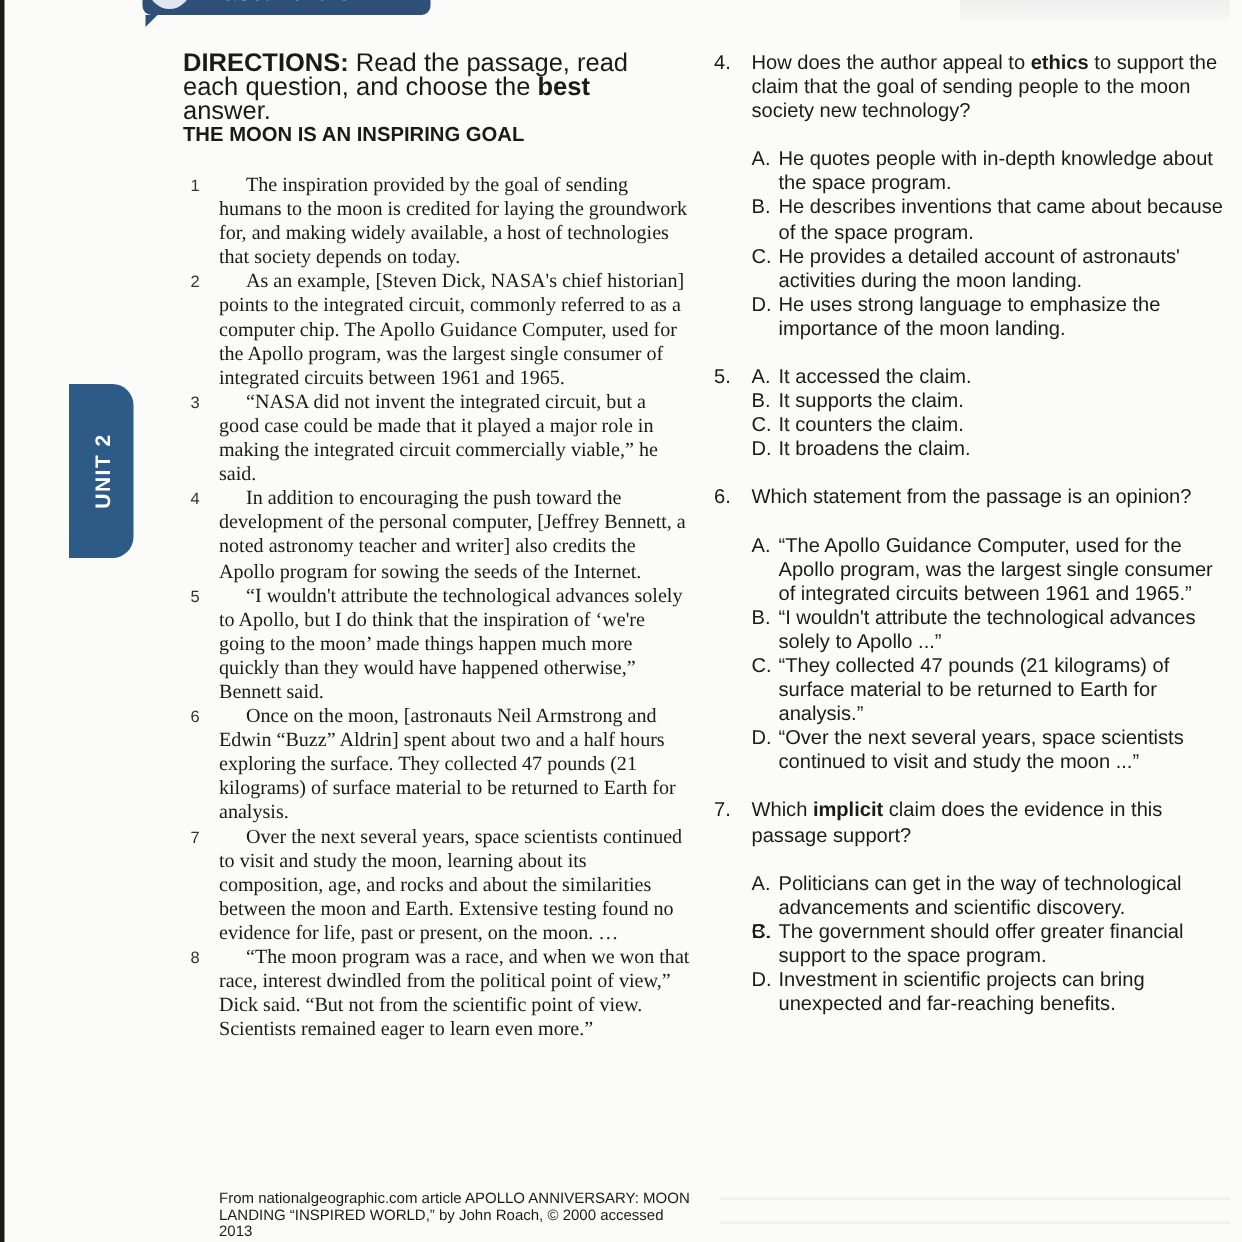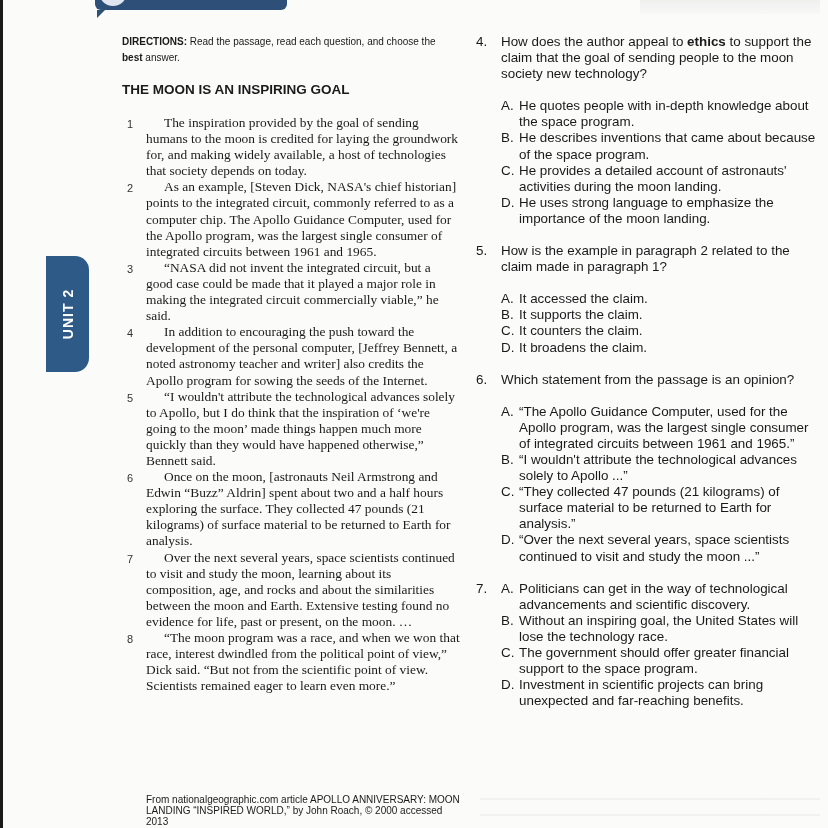--- a/index.html
+++ b/index.html
@@ -37,21 +37,21 @@
       position: absolute; left: 46px; top: 256px; width: 43px; height: 116px;
       background: #2e5a87; border-radius: 0 14px 14px 0;
     }
     .unit-tab span {
       position: absolute; left: 50%; top: 50%;
       transform: translate(-50%, -50%) rotate(-90deg);
       color: #fff; font-weight: bold; font-size: 14px; letter-spacing: 1px; white-space: nowrap;
     }
     
     .directions {
-      position: absolute; left: 122px; top: 34px; width: 320px; font-size: 10px; line-height: 16px;
+      position: absolute; left: 122px; top: 34px; width: 320px; font-size: 17px; line-height: 16px;
     }
     .passage-title {
       position: absolute; left: 122px; top: 82px; width: 330px; text-align: left;
       font-weight: bold; font-size: 13.5px;
     }
     .passage {
       position: absolute; left: 100px; top: 115px; width: 360px; font-size: 13.4px; line-height: 16.1px;
     }
     .para { position: relative; padding-left: 46px; }
     .para .pnum {
@@ -148,21 +148,20 @@
     <div class="choices">
       <div class="choice"><span class="c-letter">A.</span><span>He quotes people with in-depth knowledge about the space program.</span></div>
       <div class="choice"><span class="c-letter">B.</span><span>He describes inventions that came about because of the space program.</span></div>
       <div class="choice"><span class="c-letter">C.</span><span>He provides a detailed account of astronauts' activities during the moon landing.</span></div>
       <div class="choice"><span class="c-letter">D.</span><span>He uses strong language to emphasize the importance of the moon landing.</span></div>
     </div>
   </div>
 
   <div class="question q5">
     <span class="q-num">5.</span>
-    <span class="q-text">How is the example in paragraph 2 related to the claim made in paragraph 1?</span>
     <div class="choices">
       <div class="choice"><span class="c-letter">A.</span><span>It accessed the claim.</span></div>
       <div class="choice"><span class="c-letter">B.</span><span>It supports the claim.</span></div>
       <div class="choice"><span class="c-letter">C.</span><span>It counters the claim.</span></div>
       <div class="choice"><span class="c-letter">D.</span><span>It broadens the claim.</span></div>
     </div>
   </div>
 
   <div class="question q6">
     <span class="q-num">6.</span>
@@ -170,22 +169,23 @@
     <div class="choices">
       <div class="choice"><span class="c-letter">A.</span><span>“The Apollo Guidance Computer, used for the Apollo program, was the largest single consumer of integrated circuits between 1961 and 1965.”</span></div>
       <div class="choice"><span class="c-letter">B.</span><span>“I wouldn't attribute the technological advances solely to Apollo ...”</span></div>
       <div class="choice"><span class="c-letter">C.</span><span>“They collected 47 pounds (21 kilograms) of surface material to be returned to Earth for analysis.”</span></div>
       <div class="choice"><span class="c-letter">D.</span><span>“Over the next several years, space scientists continued to visit and study the moon ...”</span></div>
     </div>
   </div>
 
   <div class="question q7">
     <span class="q-num">7.</span>
+    <span class="q-text"><span>Which </span><b>implicit</b><span> claim does the evidence in this passage support?</span></span>
     <div class="choices">
       <div class="choice"><span class="c-letter">A.</span><span>Politicians can get in the way of technological advancements and scientific discovery.</span></div>
-      <div class="choice"><span class="c-letter">B.</span><span>Without an inspiring goal, the United States will lose the technology race.</span></div>
+      <div class="choice"><span class="c-letter">B.</span></div>
       <div class="choice"><span class="c-letter">C.</span><span>The government should offer greater financial support to the space program.</span></div>
       <div class="choice"><span class="c-letter">D.</span><span>Investment in scientific projects can bring unexpected and far-reaching benefits.</span></div>
     </div>
   </div>
 </div>
 
 <div class="faint-lines"></div>
 
 </body></html>

